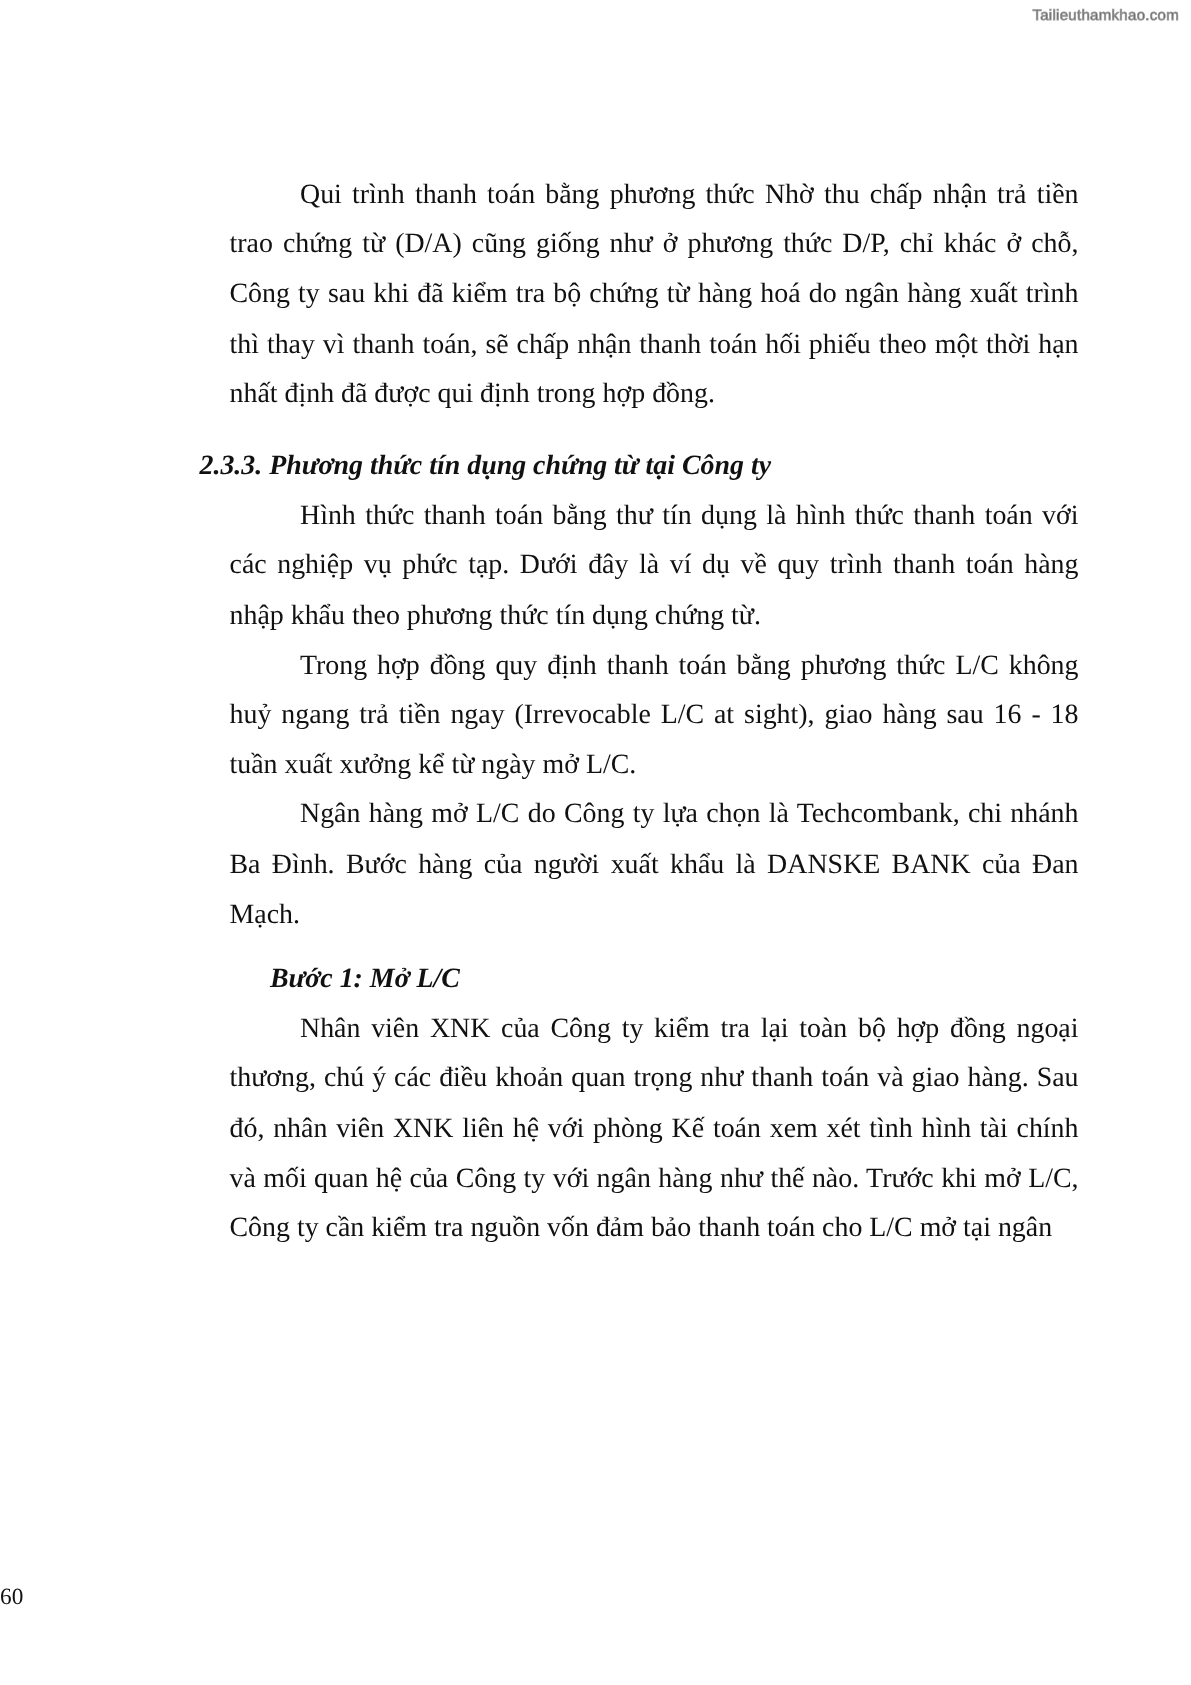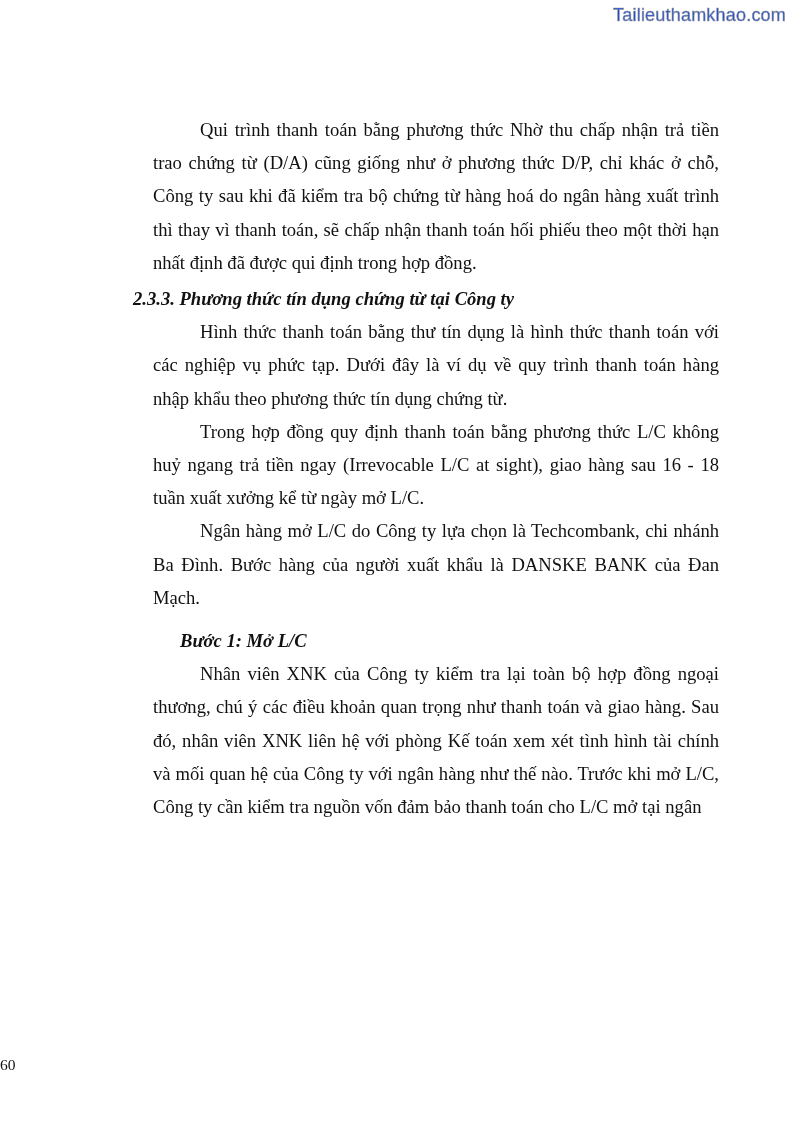--- a/index.html
+++ b/index.html
@@ -13,22 +13,22 @@
       position: relative;
       overflow: hidden;
       font-family: "Liberation Serif", "DejaVu Serif", serif;
       color: #111111;
     }
     .watermark {
       position: absolute;
       top: 5px;
       right: 8px;
       font-family: "Liberation Sans", "DejaVu Sans", sans-serif;
-      font-size: 18px;
-      color: #1d4ed8;
+      font-size: 10px;
+      color: #404040;
       -webkit-text-stroke: 0.6px #9a9a9a;
       letter-spacing: 0.2px;
     }
     .page {
       position: absolute;
       left: 133px;
       top: 113px;
       width: 586px;
     }
     .p {
@@ -63,21 +63,21 @@
       font-size: 15.5px;
     }
   </style>
 </head>
 <body>
 
 <div class="watermark">Tailieuthamkhao.com</div>
 
 <div class="page">
   <p class="p indent">Qui trình thanh toán bằng phương thức Nhờ thu chấp nhận trả tiền trao chứng từ (D/A) cũng giống như ở phương thức D/P, chỉ khác ở chỗ, Công ty sau khi đã kiểm tra bộ chứng từ hàng hoá do ngân hàng xuất trình thì thay vì thanh toán, sẽ chấp nhận thanh toán hối phiếu theo một thời hạn nhất định đã được qui định trong hợp đồng.</p>
-  <p class="heading" style="margin-top:3px;">2.3.3. Phương thức tín dụng chứng từ  tại Công ty</p>
+  <p class="heading" style="margin-top:15px;">2.3.3. Phương thức tín dụng chứng từ  tại Công ty</p>
   <p class="p indent">Hình thức thanh toán bằng thư tín dụng là hình thức thanh toán với các nghiệp vụ phức tạp. Dưới đây là ví dụ về quy trình thanh toán hàng nhập khẩu theo phương thức tín dụng chứng từ.</p>
   <p class="p indent">Trong hợp đồng quy định thanh toán bằng phương thức L/C không huỷ ngang trả tiền ngay (Irrevocable L/C at sight), giao hàng sau 16 - 18 tuần xuất xưởng kể từ ngày mở L/C.</p>
   <p class="p indent">Ngân hàng mở L/C do Công ty lựa chọn là Techcombank, chi nhánh Ba Đình. Bước hàng của người xuất khẩu là DANSKE BANK của Đan Mạch.</p>
   <p class="heading step">Bước 1: Mở L/C</p>
   <p class="p indent">Nhân viên XNK của Công ty kiểm tra lại toàn bộ hợp đồng ngoại thương, chú ý các điều khoản quan trọng như thanh toán và giao hàng. Sau đó, nhân viên XNK liên hệ với phòng Kế toán xem xét tình hình tài chính và mối quan hệ của Công ty với ngân hàng như thế nào. Trước khi mở L/C, Công ty cần kiểm tra nguồn vốn đảm bảo thanh toán cho L/C mở tại ngân</p>
 </div>
 
 <div class="page-number">60</div>
 
 </body></html>

